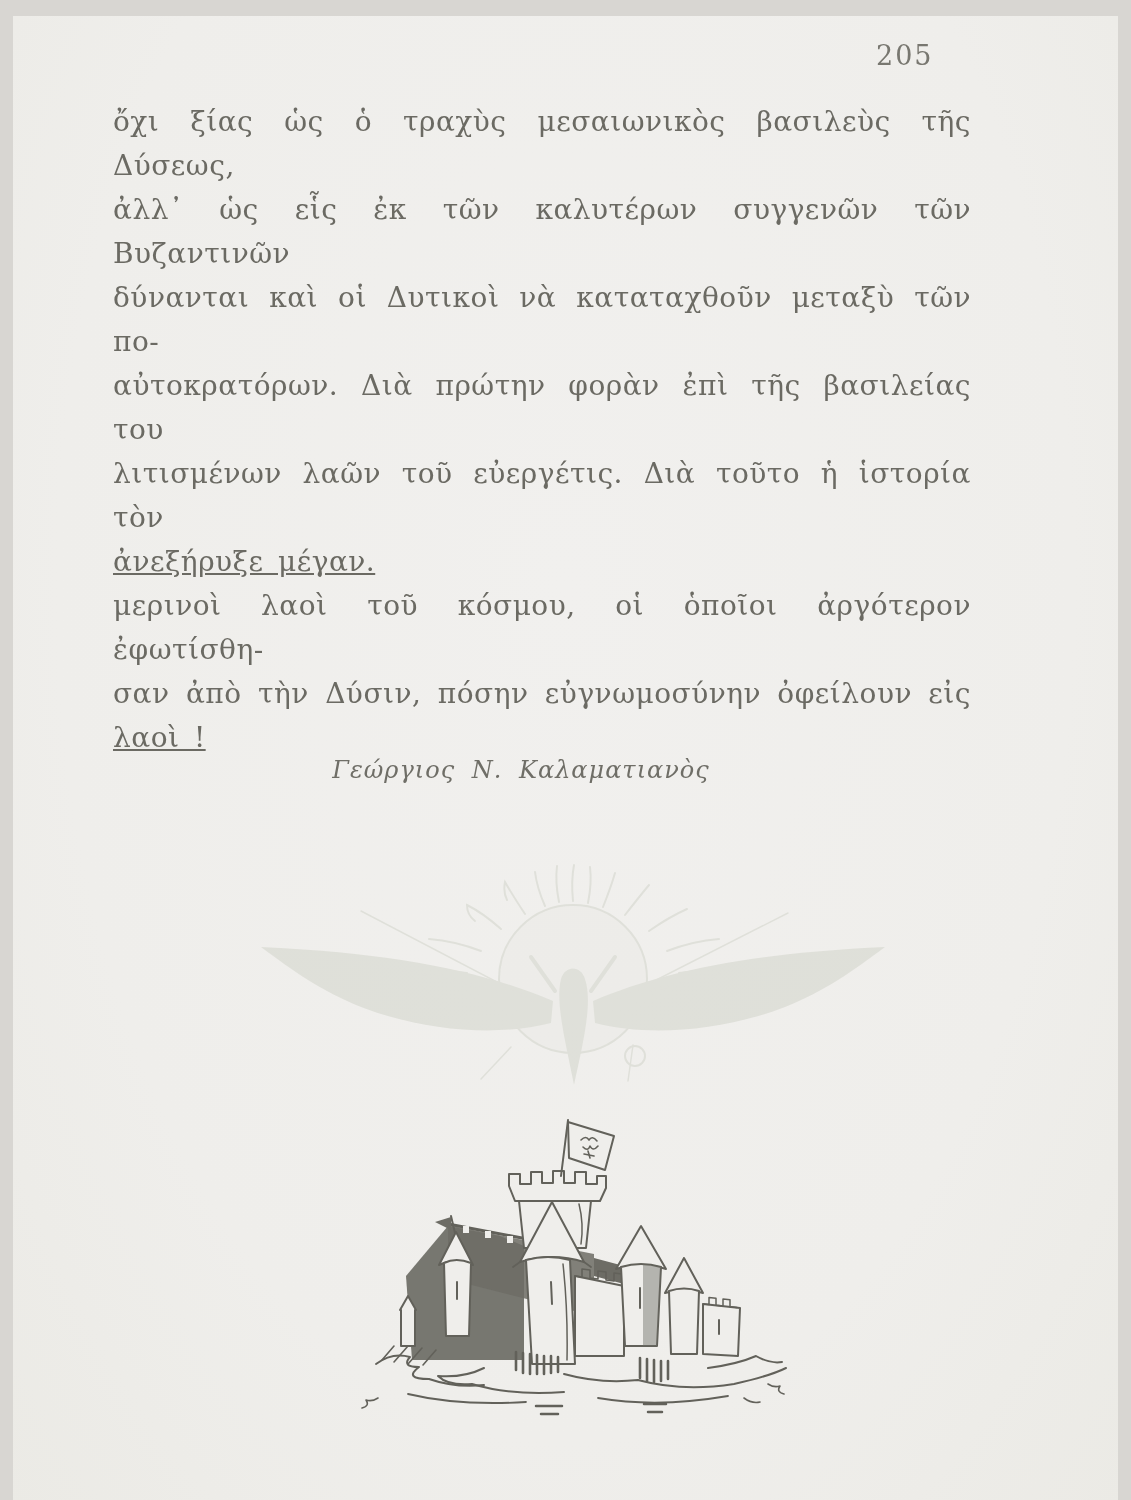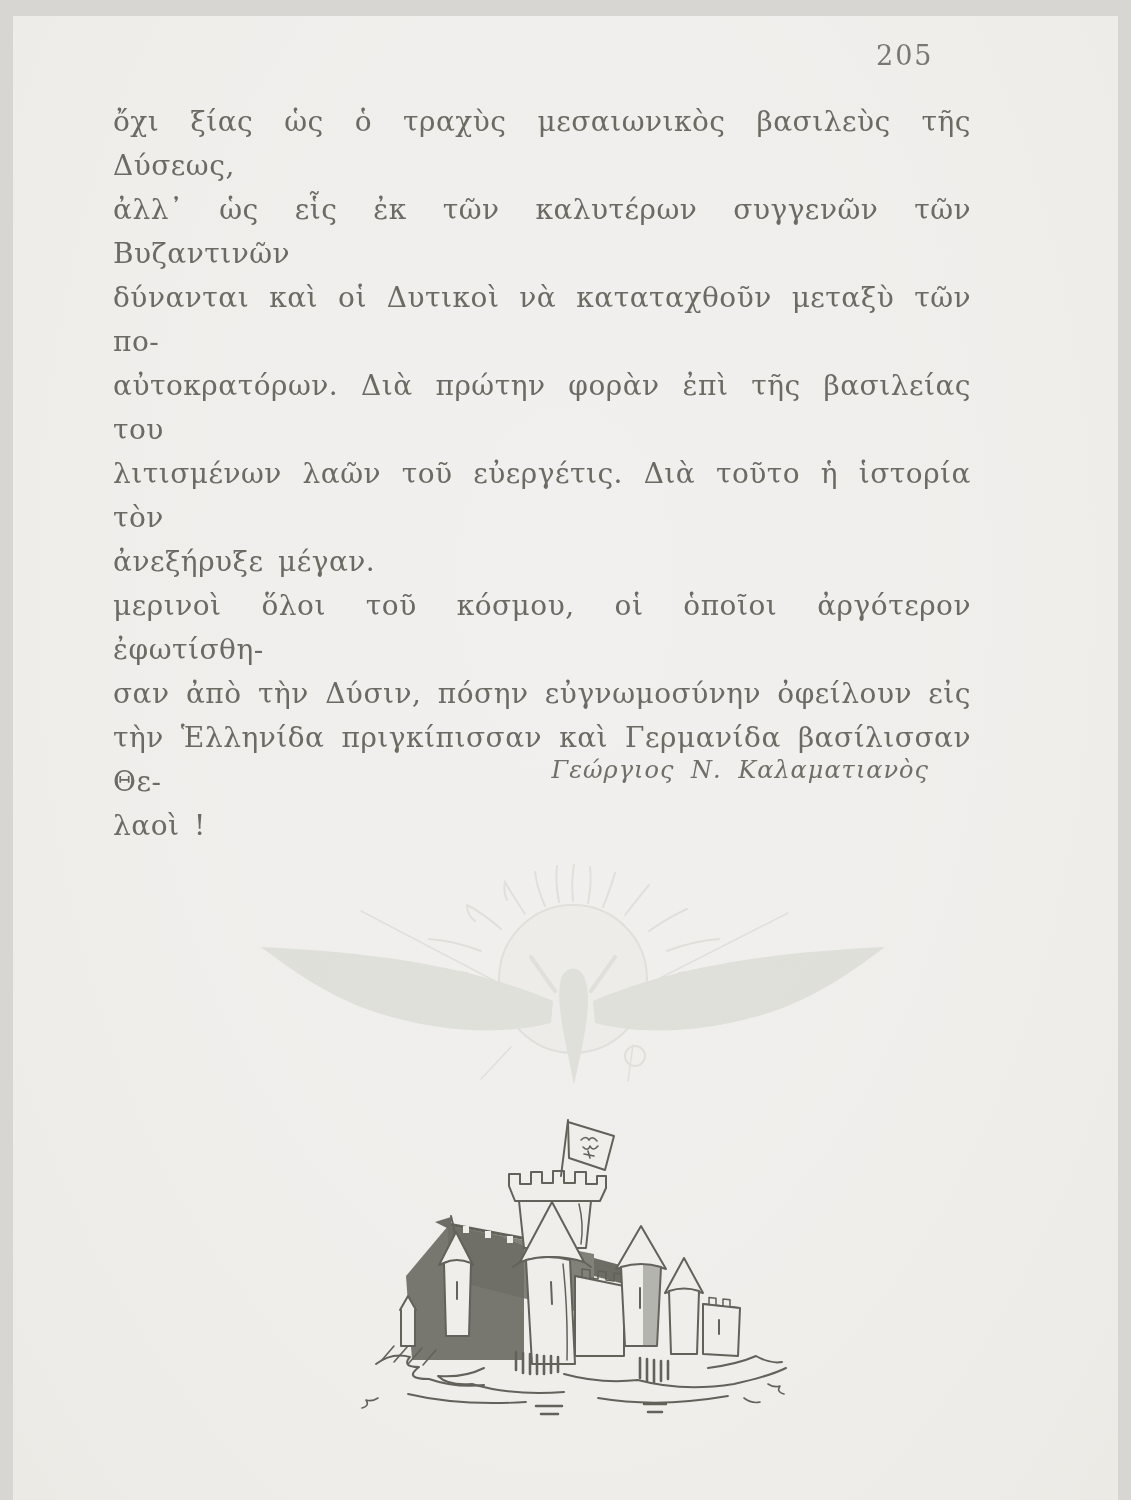--- a/index.html
+++ b/index.html
@@ -27,25 +27,25 @@
     letter-spacing:.5px;
     word-spacing:5px;
     color:#6b6a63;
   }
   .tline{
     text-align:justify;
     text-align-last:justify;
     white-space:normal;
   }
   .tline.indent{ padding-left:50px; }
-  .tline.para-end{ text-align-last:left; }
+  .tline.para-end{ text-align-last:left;text-decoration:underline; }
   .signature{
     position:absolute;
     top:740px;left:100px;width:858px;
-    text-align:right;
+    text-align:center;
     padding-right:42px;
     box-sizing:border-box;
     font-size:24px;
     font-style:italic;
     letter-spacing:1px;
     word-spacing:8px;
     color:#6f6e67;
   }
   .watermark{
     position:absolute;
@@ -67,23 +67,22 @@
   <div class="text-block">
     <div>
       <div class="tline">ὄχι ξίας ὡς ὁ τραχὺς μεσαιωνικὸς βασιλεὺς τῆς Δύσεως,</div>
       <div class="tline">ἀλλ᾽ ὡς εἷς ἐκ τῶν καλυτέρων συγγενῶν τῶν Βυζαντινῶν</div>
       <div class="tline">δύνανται καὶ οἱ Δυτικοὶ νὰ καταταχθοῦν μεταξὺ τῶν πο-</div>
       <div class="tline">αὐτοκρατόρων. Διὰ πρώτην φορὰν ἐπὶ τῆς βασιλείας του</div>
       <div class="tline">λιτισμένων λαῶν τοῦ εὐεργέτις. Διὰ τοῦτο ἡ ἱστορία τὸν</div>
       <div class="tline para-end">ἀνεξήρυξε μέγαν.</div>
     </div>
     <div>
-      <div class="tline">μερινοὶ ὅλοι τοῦ κόσμου, οἱ ὁποῖοι ἀργότερον ἐφωτίσθη-</div>
+      <div class="tline">μερινοὶ λαοὶ τοῦ κόσμου, οἱ ὁποῖοι ἀργότερον ἐφωτίσθη-</div>
       <div class="tline">σαν ἀπὸ τὴν Δύσιν, πόσην εὐγνωμοσύνην ὀφείλουν εἰς</div>
-      <div class="tline">τὴν Ἑλληνίδα πριγκίπισσαν καὶ Γερμανίδα βασίλισσαν Θε-</div>
       <div class="tline para-end">λαοὶ !</div>
     </div>
   </div>
 
   <div class="signature">Γεώργιος Ν. Καλαματιανὸς</div>
 
   <svg class="watermark" viewBox="0 0 660 245" aria-hidden="true">
     <g stroke="#c9ccc0" fill="none" stroke-width="2" stroke-linecap="round">
       <g>
         <path d="M330,50 q-2,-20 1,-36"></path>

